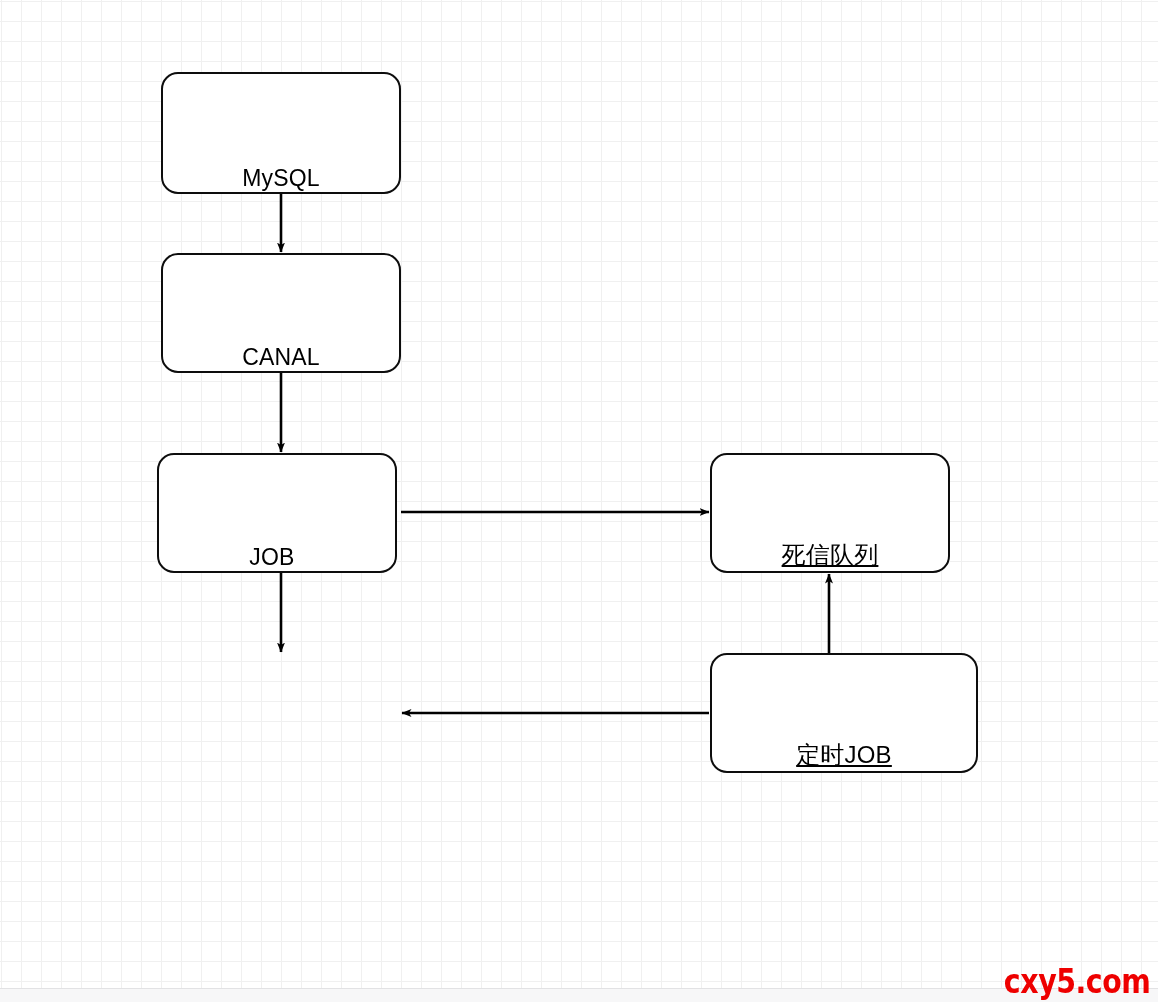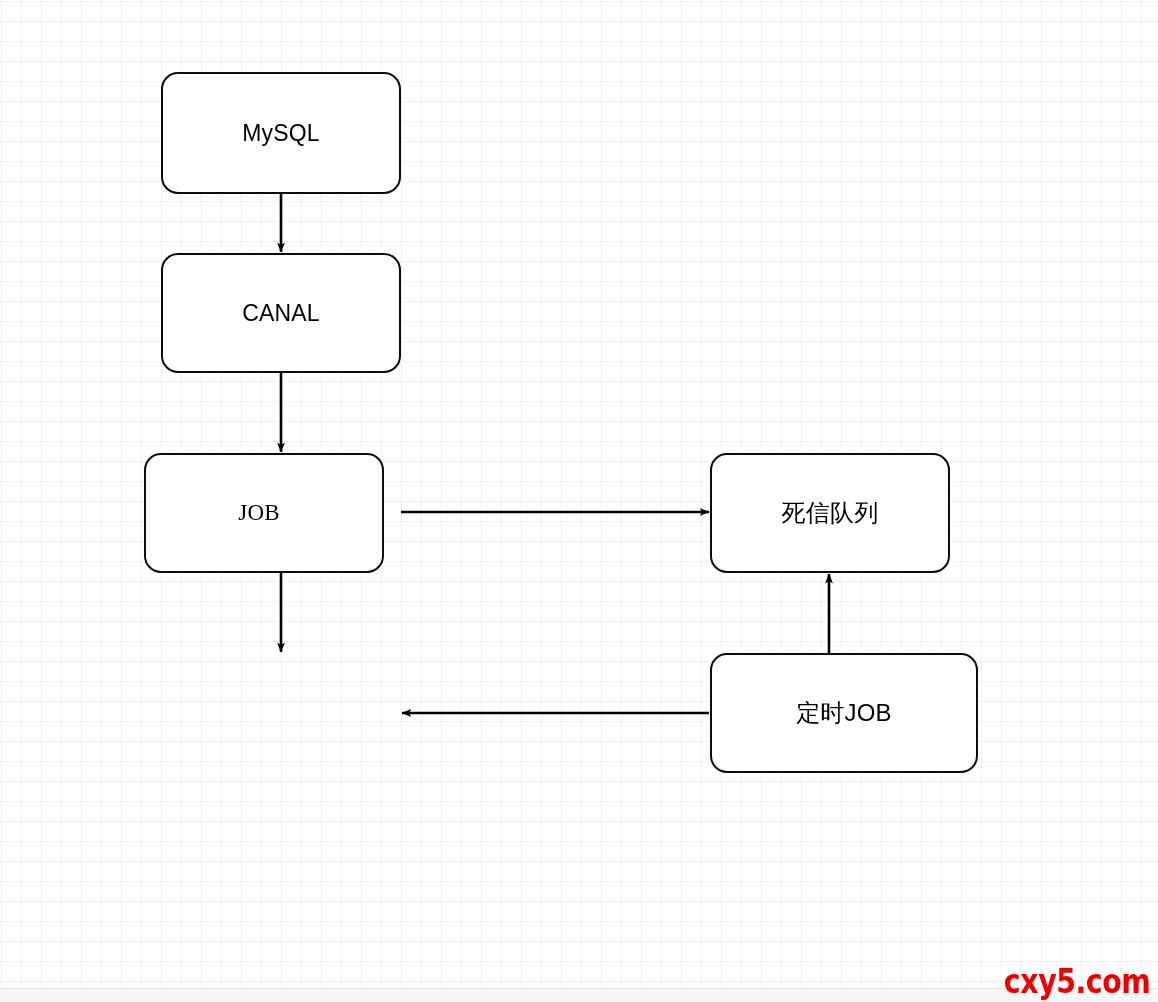--- a/index.html
+++ b/index.html
@@ -44,27 +44,27 @@
     border-top: 1px solid #e2e2e4;
     box-sizing: border-box;
   }
   .node {
     position: absolute;
     box-sizing: border-box;
     background: #ffffff;
     border: 2.6px solid #0d0d0d;
     border-radius: 17px;
     display: flex;
-    align-items: center;
+    align-items: flex-end;
     justify-content: center;
     color: #000000;
     letter-spacing: 0.2px;
   }
   .node.latin { font-size: 23px; }
-  .node.cjk   { font-size: 24px; }
+  .node.cjk   { font-size: 24px; text-decoration: underline; }
   #svg-edges {
     position: absolute;
     left: 0; top: 0;
     width: 1158px;
     height: 1002px;
     pointer-events: none;
   }
   #watermark {
     position: absolute;
     right: 8px;
@@ -108,21 +108,21 @@
   </svg>
 
   <div class="node latin" style="left:161px; top:72px; width:240px; height:122px;">
     <span>MySQL</span>
   </div>
 
   <div class="node latin" style="left:161px; top:253px; width:240px; height:120px;">
     <span>CANAL</span>
   </div>
 
-  <div class="node latin" style="left:144px; top:453px; width:240px; height:120px;font-family:Liberation Serif, serif;">
+  <div class="node latin" style="left:157px; top:453px; width:240px; height:120px;">
     <span style="transform:translateX(-5px);">JOB</span>
   </div>
 
 
   <div class="node cjk" style="left:710px; top:453px; width:240px; height:120px;">
     <span>死信队列</span>
   </div>
 
   <div class="node cjk" style="left:710px; top:653px; width:268px; height:120px;">
     <span>定时JOB</span>

